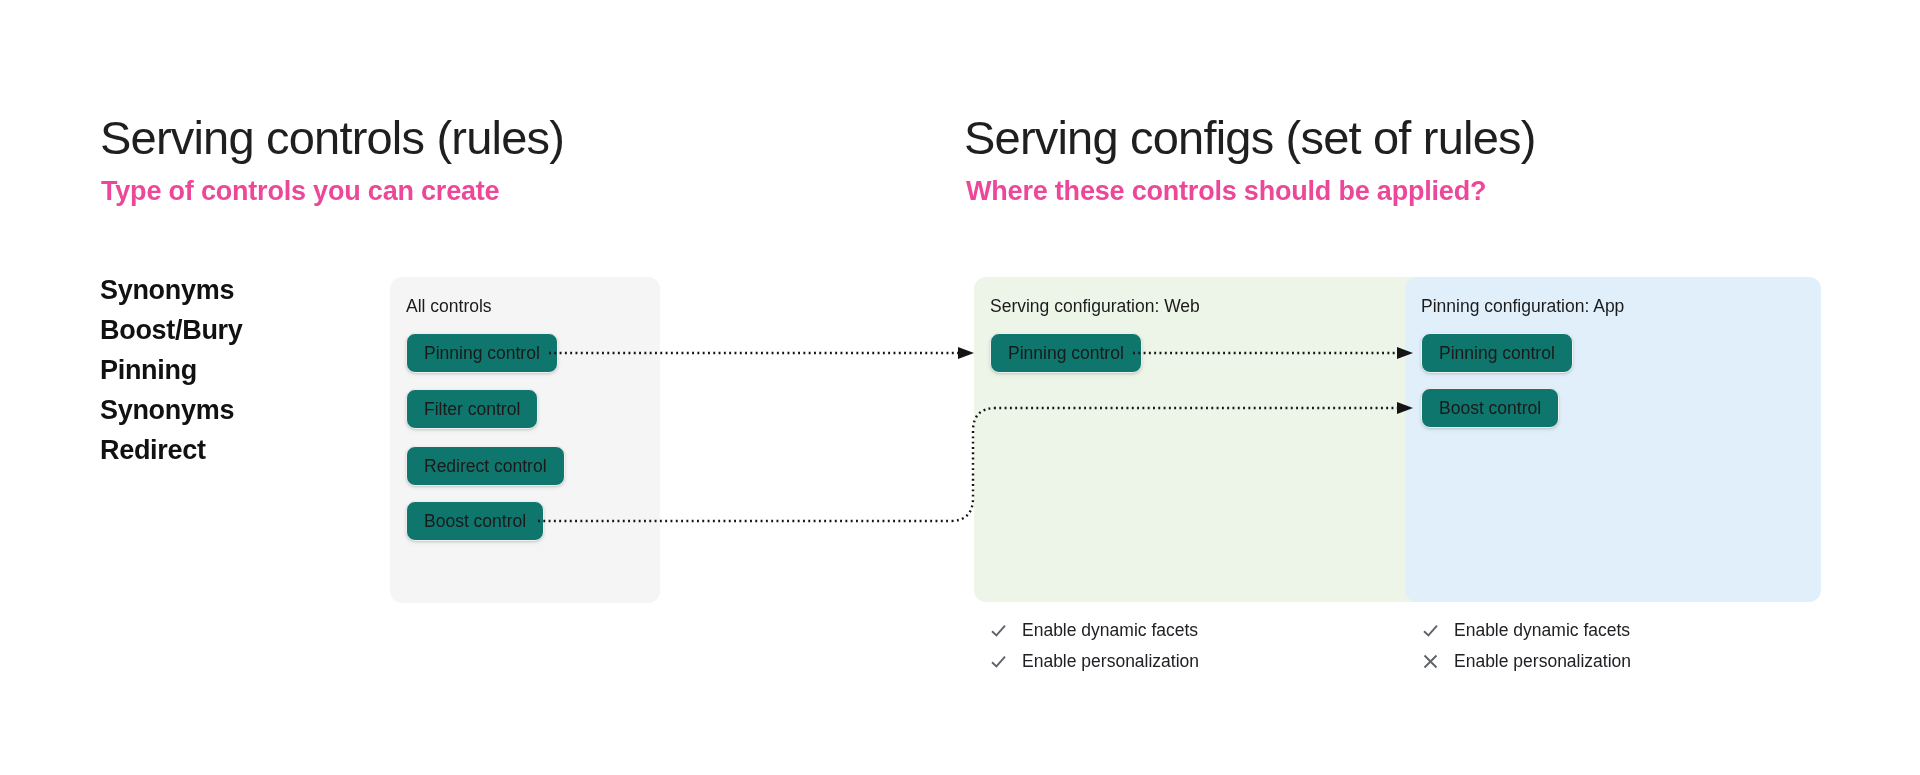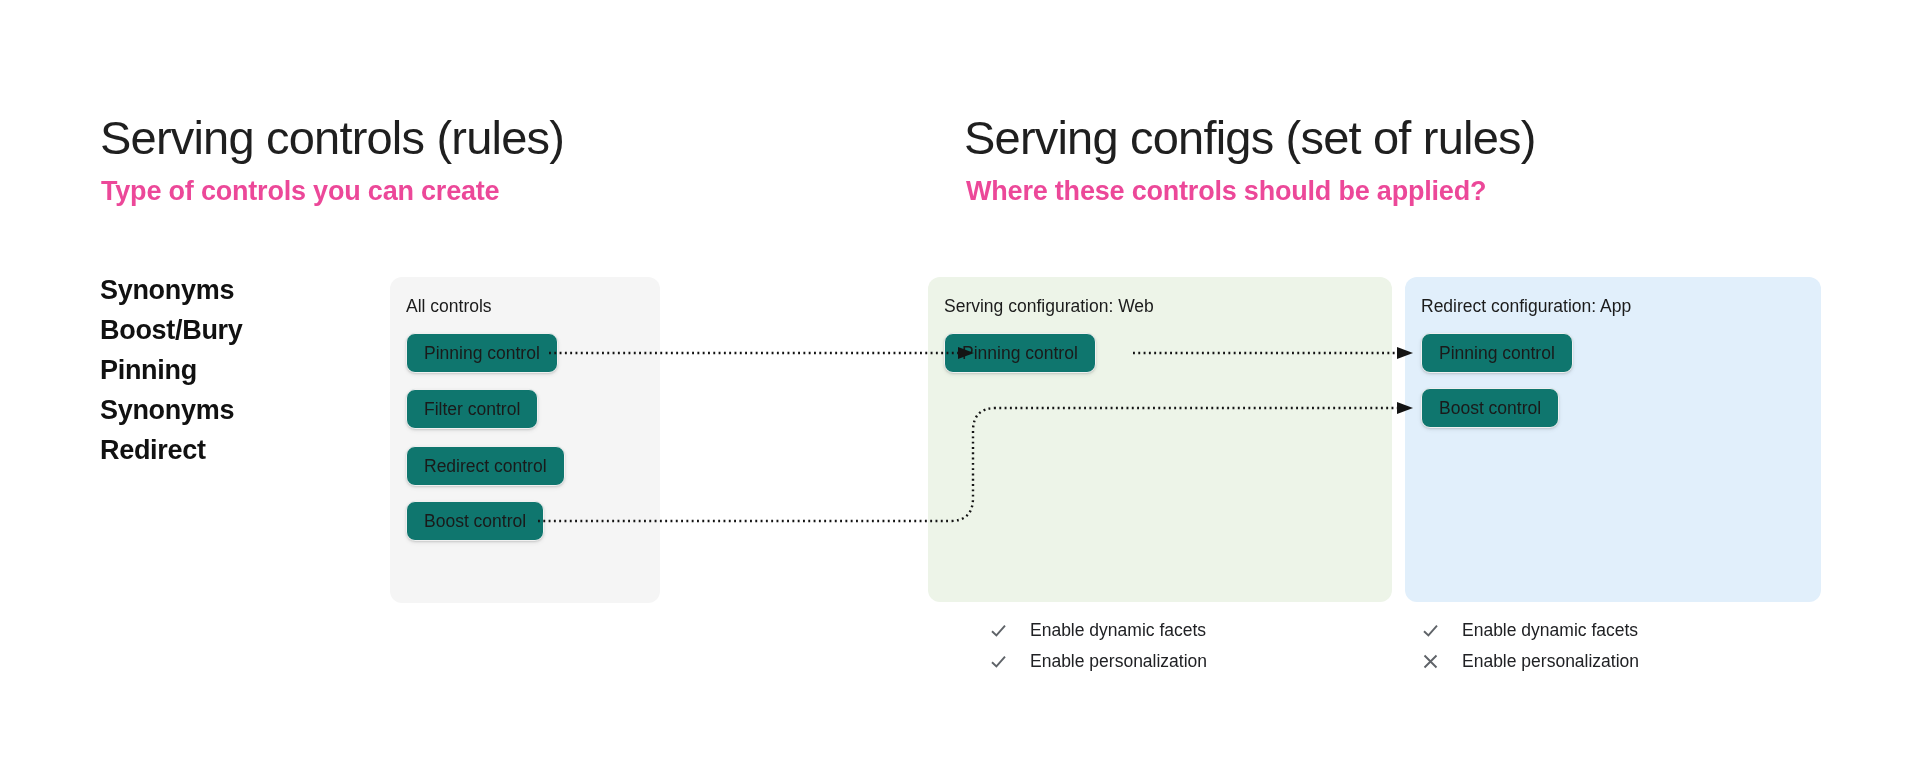--- a/index.html
+++ b/index.html
@@ -35,21 +35,21 @@
     list-style:none;margin:0;padding:0;
     font-size:27px;line-height:40px;font-weight:700;
     letter-spacing:-0.3px;color:#111;
   }
 
   
   .card{
     position:absolute;top:277px;border-radius:12px;
   }
   .card-all{left:390px;width:270px;height:326px;background:#f5f5f5;}
-  .card-web{left:928px;width:464px;height:325px;background:#edf4e8;text-align:center;}
+  .card-web{left:974px;width:464px;height:325px;background:#edf4e8;text-align:center;}
   .card-app{left:1405px;width:416px;height:325px;background:#e1effb;}
   .card-label{
     position:absolute;left:16px;top:18px;
     font-size:17.5px;line-height:22px;color:#1b1b1b;white-space:nowrap;
   }
   .chip{
     position:absolute;left:16px;height:40px;
     display:inline-flex;align-items:center;
     padding:0 17px;border-radius:9px;
     background:#0f766e;border:1px solid #f0f0f0;
@@ -66,21 +66,21 @@
   svg.overlay{position:absolute;left:0;top:0;pointer-events:none;}
   .arrow{fill:none;stroke:#141414;stroke-width:2.4;stroke-dasharray:1.9 3.4;}
 
   
   .footer{
     position:absolute;top:618px;
   }
   .footer-web{left:989px;}
   .footer-app{left:1421px;}
   .footer-row{
-    display:flex;align-items:center;gap:22px;
+    display:flex;align-items:center;gap:14px;
     height:24px;margin-bottom:7px;
     font-size:17.5px;color:#202124;white-space:nowrap;
   }
   .f-icon{width:19px;height:19px;flex:0 0 19px;}
   .f-icon svg{display:block;}
 </style>
 </head>
 <body>
 
 <div class="stage">
@@ -106,21 +106,21 @@
     <div class="chip p3">Redirect control</div>
     <div class="chip p4">Boost control</div>
   </div>
 
   <div class="card card-web">
     <div class="card-label">Serving configuration: Web</div>
     <div class="chip p1">Pinning control</div>
   </div>
 
   <div class="card card-app">
-    <div class="card-label">Redirect configuration: App</div>
+    <div class="card-label">Pinning configuration: App</div>
     <div class="chip p1">Pinning control</div>
     <div class="chip app2">Boost control</div>
   </div>
 
   <svg class="overlay" width="1920" height="775" viewBox="0 0 1920 775">
     <defs>
       <marker id="ah" markerUnits="userSpaceOnUse" markerWidth="18" markerHeight="14" viewBox="0 0 18 14" refX="2" refY="7" orient="auto">
         <path d="M1,1 L17,7 L1,13 Z" fill="#141414"></path>
       </marker>
     </defs>

